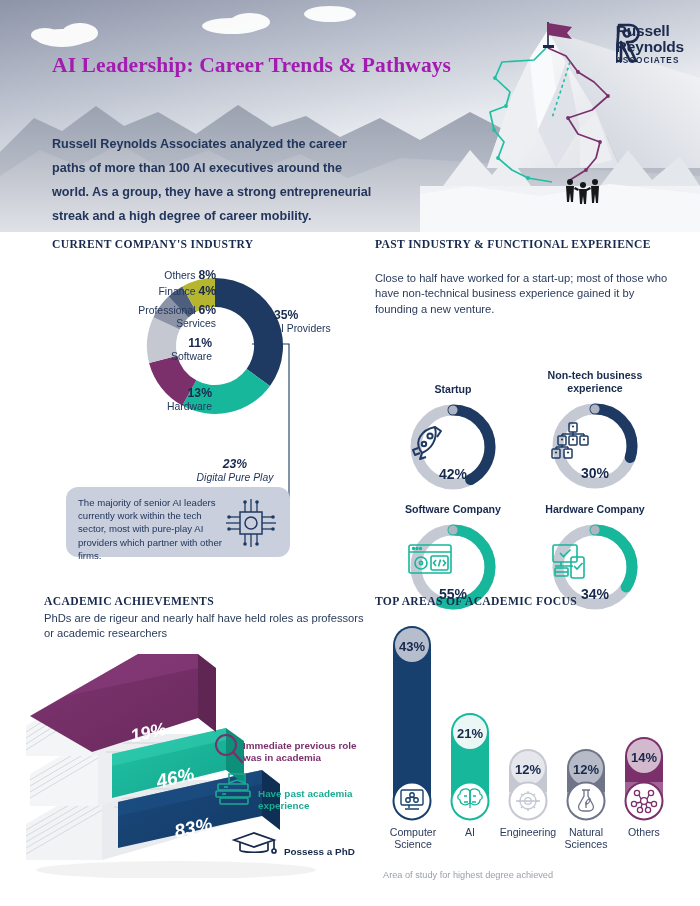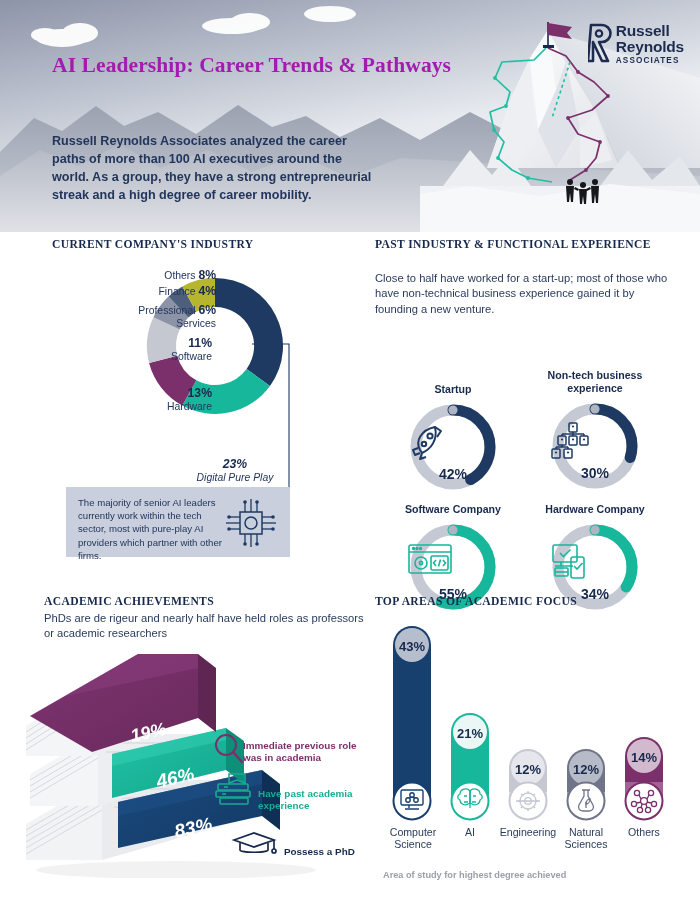--- a/index.html
+++ b/index.html
@@ -19,23 +19,23 @@
     background:linear-gradient(170deg,#8d94a8 0%, #b9bfcc 28%, #e6e9ee 55%, #f4f5f7 80%, #fafbfc 100%); }
   .hero svg { position:absolute; left:0; top:0; }
   .hero-title {
     position:absolute; left:52px; top:53px;
     font-family:"Liberation Serif", serif;
     font-weight:bold; font-size:21.5px; letter-spacing:.1px;
     color:#a21caf; white-space:nowrap;
   }
   .hero-sub {
     position:absolute; left:52px; top:132px; width:330px;
-    font-size:12.6px; line-height:18px; font-weight:600; color:#22365c;
+    font-size:12.6px; line-height:24px; font-weight:600; color:#22365c;
   }
-  .logo { position:absolute; right:16px; top:23px; display:flex; align-items:flex-start; gap:7px;padding-left:28px; }
+  .logo { position:absolute; right:16px; top:23px; display:flex; align-items:flex-start; gap:7px; }
   .logo-words { display:flex; flex-direction:column; line-height:1.02; }
   .logo-words .l1,.logo-words .l2 { font-size:15.5px; font-weight:bold; color:#1d2b4f; letter-spacing:-.2px; }
   .logo-words .l3 { font-size:8.2px; font-weight:bold; color:#1d2b4f; letter-spacing:1.1px; margin-top:2.5px; }
 
   
   .sec-title {
     font-family:"Liberation Serif", serif;
     font-weight:bold; font-size:11.6px; letter-spacing:.35px;
     color:#17294d; text-transform:uppercase;
   }
@@ -49,21 +49,21 @@
   .dlbl b { font-size:12.2px; font-weight:bold; color:#17294d; }
   .lbl-others      { left:54px;  top:10px;  text-align:right; width:110px; }
   .lbl-finance     { left:44px;  top:26px;  text-align:right; width:120px; }
   .lbl-prof        { left:-8px;  top:45px;  text-align:right; width:172px; }
   .lbl-software    { left:30px;  top:78px;  text-align:right; width:130px; }
   .lbl-hardware    { left:40px;  top:128px; text-align:right; width:120px; }
   .lbl-digital     { left:108px; top:199px; text-align:center; width:150px;font-style:italic; }
   .lbl-aiprov      { left:222px; top:50px;  text-align:left;  width:110px; }
 
   
-  .callout { position:absolute; left:66px; top:487px; width:224px; height:70px; background:#c9cfdd; }
+  .callout { position:absolute; left:66px; top:487px; width:224px; height:70px; background:#c9cfdd;border-radius:12px; }
   .callout p { position:absolute; left:12px; top:9px; width:150px;
     font-size:9.6px; line-height:13.2px; color:#22365c; font-weight:500; }
   .callout .chip { position:absolute; right:10px; top:9px; }
   .connector { position:absolute; left:0; top:0; }
 
   
   .gauge-sec { position:absolute; left:375px; top:238px; width:300px; }
   .gauge-grid { position:relative; width:300px; height:310px; margin-top:8px; }
   .gauge { position:absolute; width:140px; text-align:center; }
   .g-label { font-size:10.6px; font-weight:bold; color:#17294d; line-height:13px; }
@@ -81,21 +81,21 @@
   .bk-l1 { left:217px; top:92px; color:#7b2f6b; width:120px; }
   .bk-l2 { left:232px; top:140px; color:#1aab92; width:100px; }
   .bk-l3 { left:258px; top:198px; color:#17294d; width:80px; }
   .bk-ico { position:absolute; }
 
   
   .bars-sec { position:absolute; left:375px; top:595px; width:310px; }
   .bars-wrap { position:relative; width:310px; height:260px; margin-top:10px; }
   .bars-wrap svg { position:absolute; left:0; top:0; }
   .bar-cat { position:absolute; text-align:center; font-size:10.6px; line-height:12.4px; color:#2a3b5c; font-weight:500; }
-  .bars-foot { position:absolute; left:8px; top:252px; font-size:9.2px; color:#9aa0ab; font-weight:700; }
+  .bars-foot { position:absolute; left:8px; top:252px; font-size:9.2px; color:#9aa0ab; font-weight:400; }
 </style>
 </head>
 <body>
 
 <div class="page">
 
   <div class="hero">
     <div class="hero-sky"></div>
 
     <svg width="700" height="232">
@@ -239,20 +239,23 @@
         Professional <b>6%</b><br>Services
       </div>
       <div class="dlbl lbl-software">
         <b>11%</b><br><span>Software</span>
       </div>
       <div class="dlbl lbl-hardware">
         <b>13%</b><br><span>Hardware</span>
       </div>
       <div class="dlbl lbl-digital">
         <b>23%</b><br><span>Digital Pure Play</span>
+      </div>
+      <div class="dlbl lbl-aiprov">
+        <b>35%</b><br><span>AI Providers</span>
       </div>
     </div>
   </div>
 
   <svg class="connector" width="700" height="906">
     <polyline points="252,344 289,344 289,519" fill="none" stroke="#1e3a62" stroke-width="1.1"></polyline>
   </svg>
 
   <div class="callout">
     <p>The majority of senior AI leaders currently work within the tech sector, most with pure-play AI providers which partner with other firms.</p>

